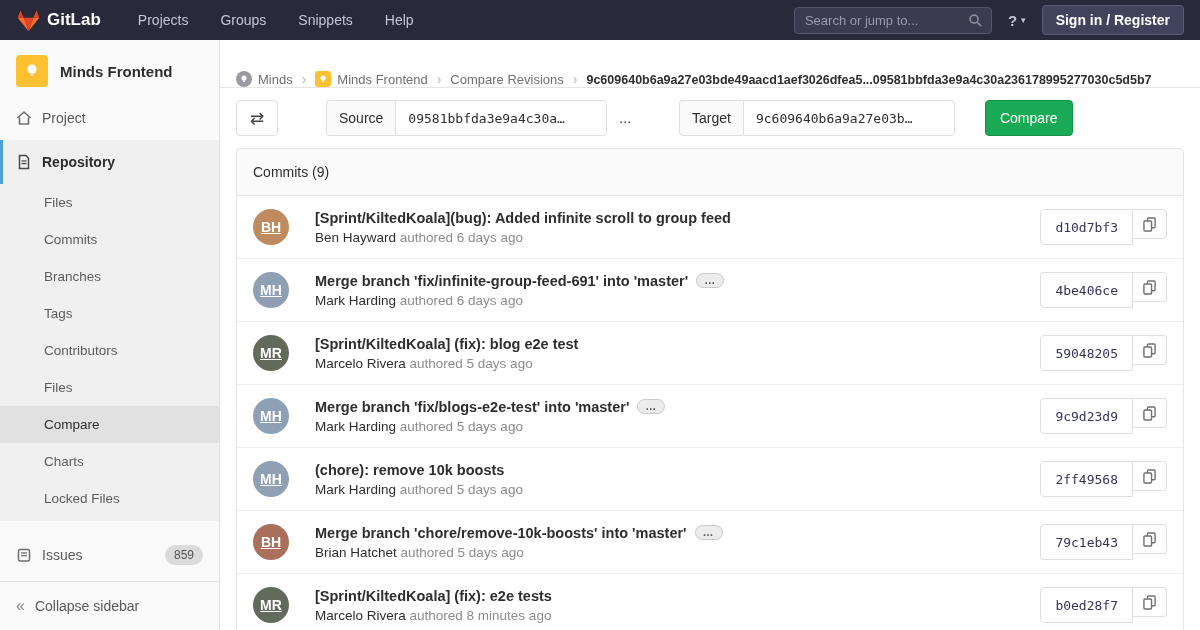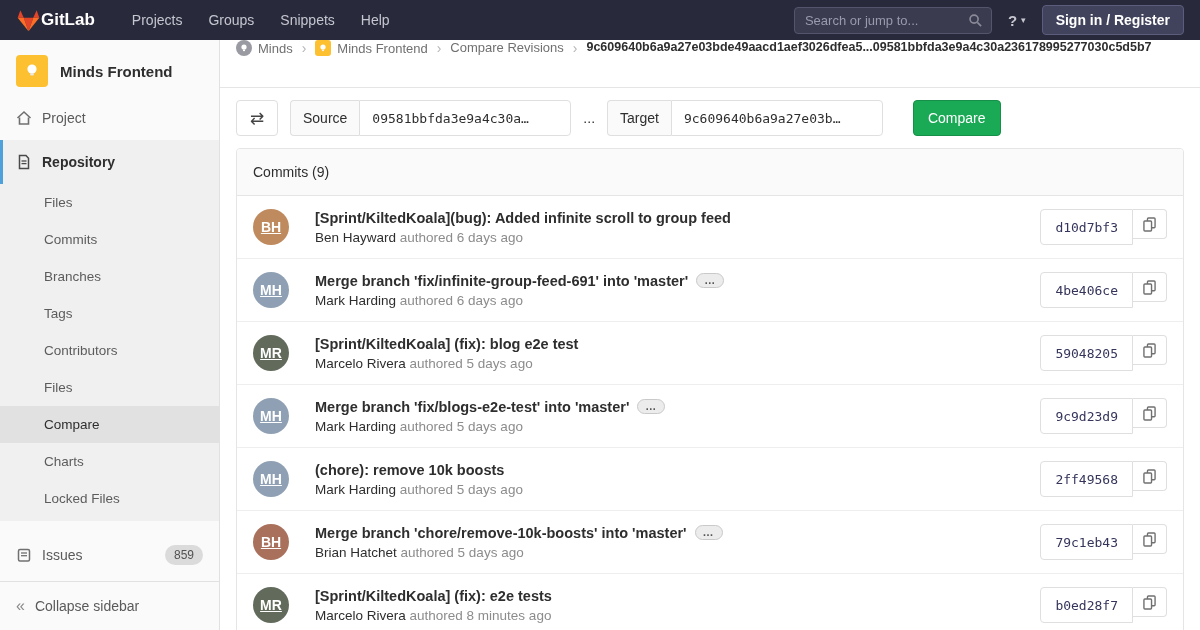--- a/index.html
+++ b/index.html
@@ -8,23 +8,23 @@
     width:1200px; height:630px; overflow:hidden;
     font-family:"Liberation Sans","DejaVu Sans",sans-serif;
     background:#fff; color:#2e2e2e;
   }
 
   
   .navbar {
     position:absolute; top:0; left:0; width:1200px; height:40px;
     background:#28293a; display:flex; align-items:center; padding:0 16px; z-index:10;
   }
-  .brand { display:flex; align-items:center; gap:0; margin-right:26px; cursor:pointer; }
+  .brand { display:flex; align-items:center; gap:6px; margin-right:26px; cursor:pointer; }
   .brand-name { color:#fff; font-size:17px; font-weight:700; }
-  .nav-links { display:flex; gap:4px; }
+  .nav-links { display:flex; gap:10px; }
   .nav-link { color:#c6c6d1; font-size:14px; padding:6px 11px; cursor:pointer; }
   .nav-right { margin-left:auto; display:flex; align-items:center; gap:16px; }
   .searchbox { position:relative; width:198px; height:27px; background:#3a3b4f; border:1px solid #54556c; border-radius:4px; }
   .searchbox input {
     width:100%; height:100%; background:transparent; border:none; outline:none;
     color:#fdba74; font-size:13px; padding:0 36px 0 10px; font-family:inherit;
   }
   .searchbox input::placeholder { color:#9a9aad; }
   .search-ic { position:absolute; right:8px; top:5px; }
   .help { display:flex; align-items:center; gap:4px; color:#c6c6d1; cursor:pointer; }
@@ -58,40 +58,40 @@
   .sb-collapse {
     position:absolute; bottom:0; left:0; right:0; height:49px; border-top:1px solid #e1e1e1;
     display:flex; align-items:center; gap:10px; padding:0 16px; color:#5a5a5a; font-size:14px;
     cursor:pointer; background:#fafafa;
   }
   .chev { color:#8a8a8a; font-size:16px; line-height:1; }
 
   
   .main { position:absolute; top:40px; left:220px; right:0; bottom:0; overflow:hidden; background:#fff; }
   .crumbs {
-    height:48px; border-bottom:1px solid #e5e5e5; display:flex; align-items:flex-start; gap:9px;
+    height:48px; border-bottom:1px solid #e5e5e5; display:flex; align-items:flex-end; gap:9px;
     padding:0 16px; font-size:13px; color:#707070; background:#fff;
   }
   .crumb { display:flex; align-items:center; gap:6px; cursor:pointer; white-space:nowrap; }
   .crumb-ic { width:16px; height:16px; display:flex; align-items:center; justify-content:center; flex:none; }
   .crumb-ic.gray { background:#9a9aa2; border-radius:50%; }
   .crumb-ic.yellow { background:#fdc030; border-radius:3px; }
   .crumb-sep { color:#b5b5b5; font-size:14px; }
   .crumb-current { font-weight:700; color:#2e2e2e; font-size:12.5px; white-space:nowrap; }
 
   .content { padding:12px 16px 0; }
   .compare-row { display:flex; align-items:center; gap:12px; }
   .swap-btn {
     width:42px; height:36px; border:1px solid #dfdfdf; background:#fff; border-radius:4px;
     font-size:17px; color:#444; cursor:pointer; font-family:"DejaVu Sans",sans-serif;
   }
   .ig { display:flex; align-items:stretch; }
   .ig-label {
     background:#fafafa; border:1px solid #dfdfdf; border-right:none; border-radius:4px 0 0 4px;
-    padding:8px 12px; font-size:14px; color:#2e2e2e; display:flex; align-items:center;
+    padding:8px 12px; font-size:14px; color:#2e2e2e; display:flex; align-items:center;margin-left:36px;
   }
   .ig-input {
     width:212px; height:36px; border:1px solid #dfdfdf; border-radius:0 4px 4px 0; padding:0 12px;
     font-family:"DejaVu Sans Mono","Liberation Mono",monospace; font-size:13px; color:#2e2e2e;
     background:#fff; cursor:pointer; text-overflow:ellipsis;
   }
   .dots { color:#2e2e2e; font-size:14px; }
   .compare-btn {
     background:#1aaa55; border:1px solid #168f48; color:#fff; font-size:14px; border-radius:4px;
     height:36px; padding:0 14px; margin-left:18px; cursor:pointer; font-family:inherit;

